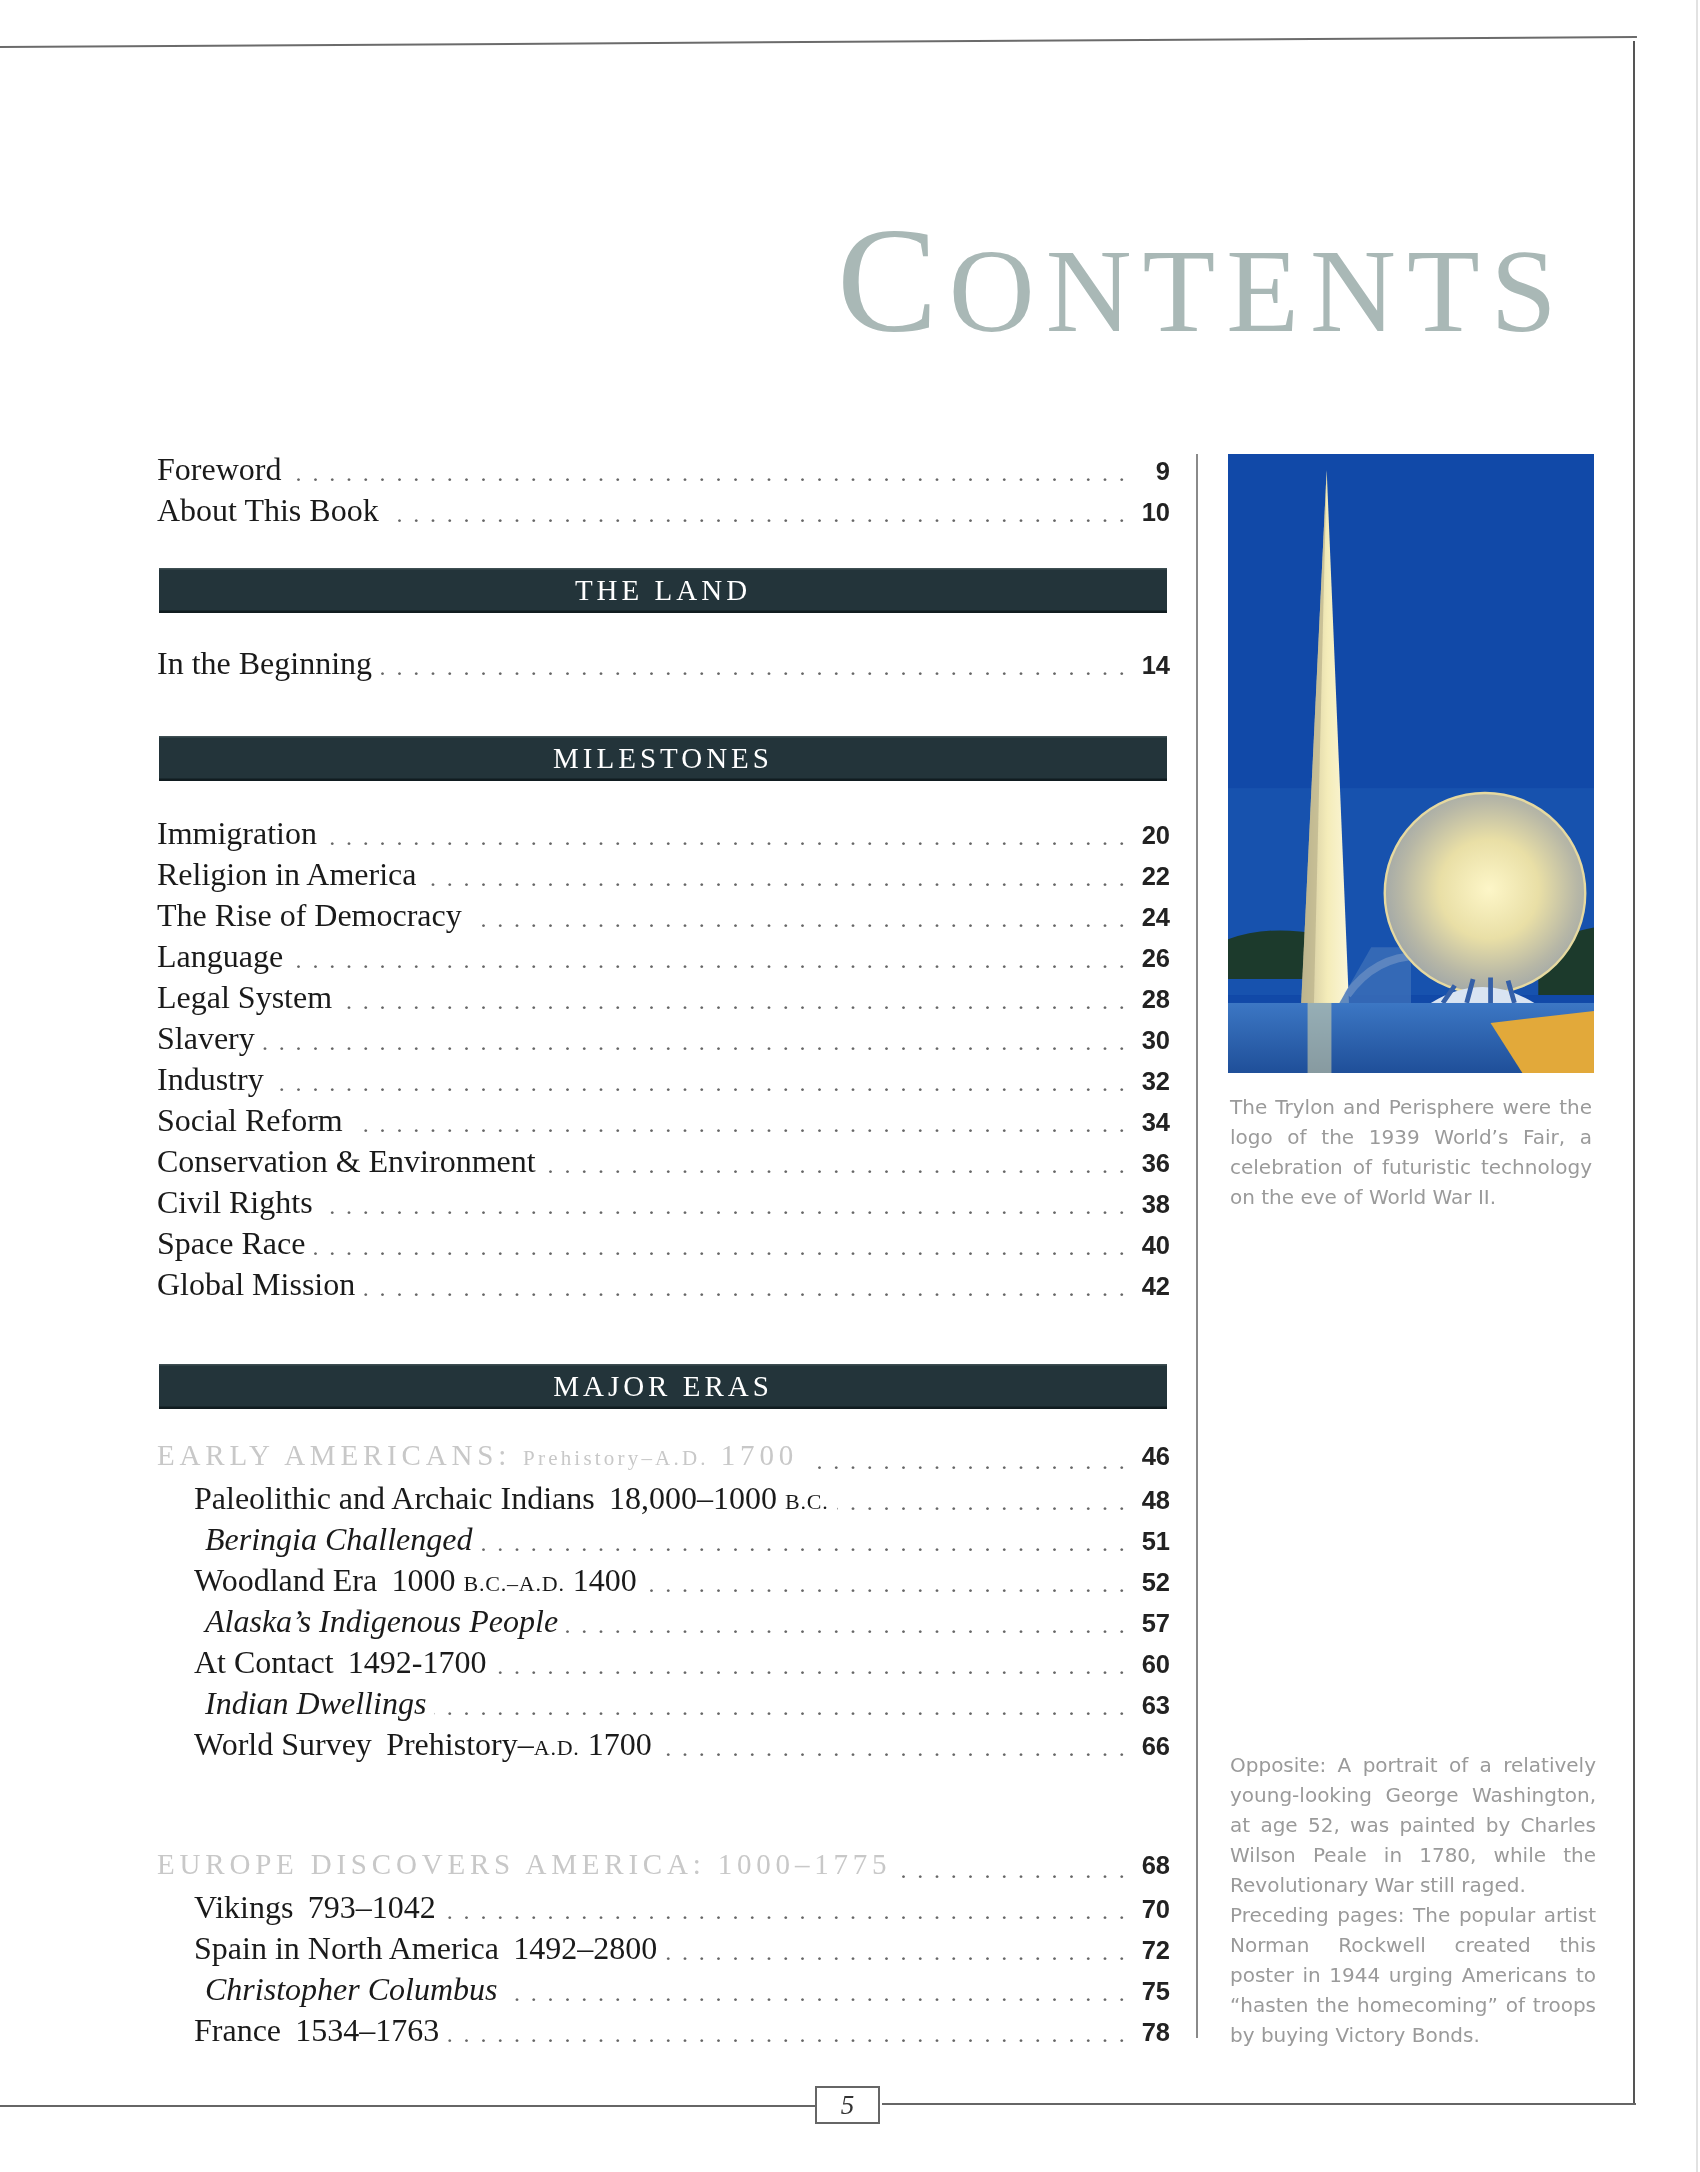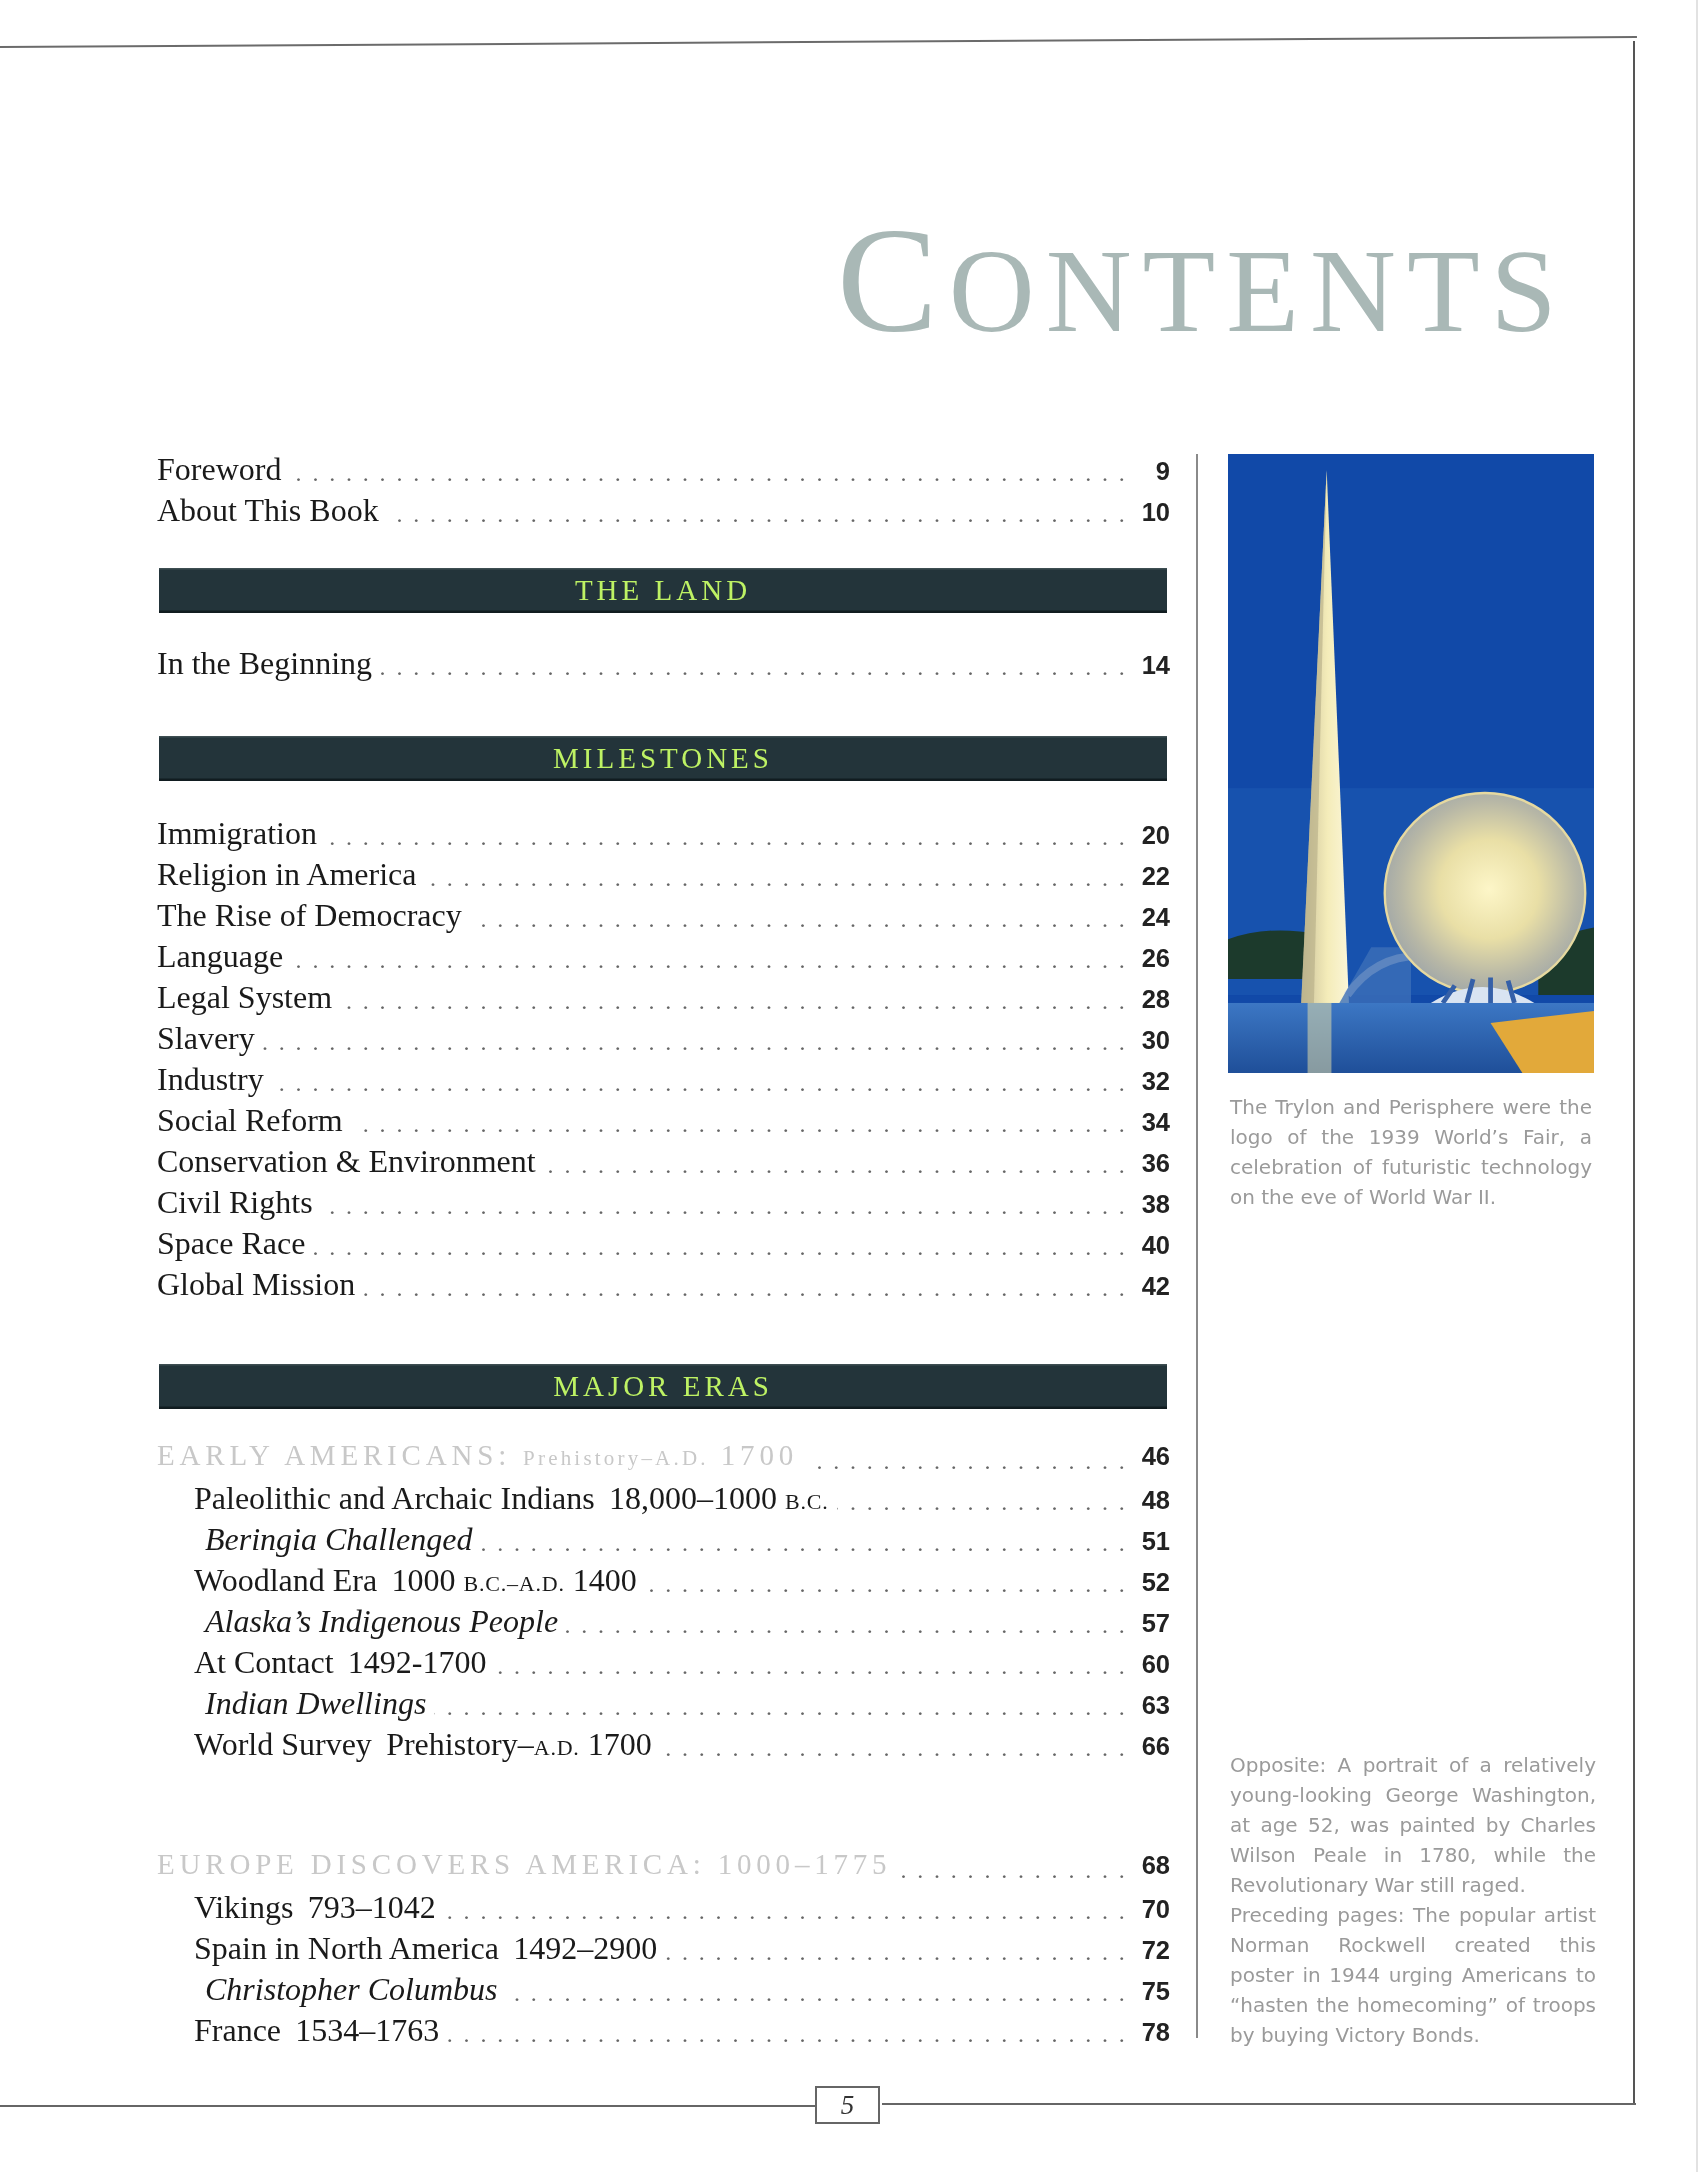--- a/index.html
+++ b/index.html
@@ -23,21 +23,21 @@
   .row .label.indent1 { margin-left:37px; }
   .row .label.indent2 { margin-left:48px; font-style:italic; }
   .row .dots { flex:1; overflow:hidden; position:relative; height:32px; align-self:flex-end; margin-bottom:4.8px; }
   .row .dots::before { content:". . . . . . . . . . . . . . . . . . . . . . . . . . . . . . . . . . . . . . . . . . . . . . . . . . . . . . . . . . . . . . . . . . . . . . . . . . . . . . . . . . . . . . . . . . . . . . . . . . . . . ."; position:absolute; right:0; bottom:0; font-size:24px; letter-spacing:2.4px; color:#666; white-space:nowrap; }
   .row .page { font-family:"Liberation Sans", "DejaVu Sans", sans-serif; font-weight:bold; font-size:25.5px; width:38px; text-align:right; padding-left:4.8px; color:#222; }
   .row .date { font-size:32px; margin-left:14.3px; }
   .sc { font-size:22px; letter-spacing:0.8px;margin-top:28px; }
   .era-head { color:#c8c8c8; letter-spacing:4.8px; font-size:29px; }
   .era-head .sc { font-size:21px; letter-spacing:3.2px; }
 
-  .bar { position:absolute; left:159px; width:1008px; height:45px; background:#23343a; box-shadow:inset 0 1.6px 0 #3e4e52, inset 0 -2.4px 0 #111c20; display:flex; align-items:center; justify-content:center; color:#bef264; font-size:29px; letter-spacing:4px; }
+  .bar { position:absolute; left:159px; width:1008px; height:45px; background:#23343a; box-shadow:inset 0 1.6px 0 #3e4e52, inset 0 -2.4px 0 #111c20; display:flex; align-items:center; justify-content:center; color:#ffffff; font-size:29px; letter-spacing:4px; }
 
   .photo { position:absolute; left:1228px; top:454px; width:366px; height:619px; overflow:hidden; background:linear-gradient(180deg,#0e3f9a 0%,#1552b0 55%,#2d6cc0 80%,#2b5ca8 100%); }
   .caption { position:absolute; font-family:"DejaVu Sans", sans-serif; color:#9a9a9a; font-size:20px; line-height:30px; text-align:justify; }
   .cap1 { left:1230px; top:1092px; width:362px; }
   .cap2 { left:1230px; top:1750px; width:366px; }
   .cap2 p { margin:0; }
 </style>
 </head>
 <body>
 
@@ -187,21 +187,21 @@
     <span class="label era-head"><span>EUROPE DISCOVERS AMERICA:</span> <span>1000–1775</span></span>
     <span class="dots"></span>
     <span class="page">68</span>
   </div>
   <div class="row">
     <span class="label indent1"><span>Vikings</span><span class="date">793–1042</span></span>
     <span class="dots"></span>
     <span class="page">70</span>
   </div>
   <div class="row">
-    <span class="label indent1"><span>Spain in North America</span><span class="date">1492–2900</span></span>
+    <span class="label indent1"><span>Spain in North America</span><span class="date">1492–2800</span></span>
     <span class="dots"></span>
     <span class="page">72</span>
   </div>
   <div class="row">
     <span class="label indent2">Christopher Columbus</span>
     <span class="dots"></span>
     <span class="page">75</span>
   </div>
   <div class="row">
     <span class="label indent1"><span>France</span><span class="date">1534–1763</span></span>

